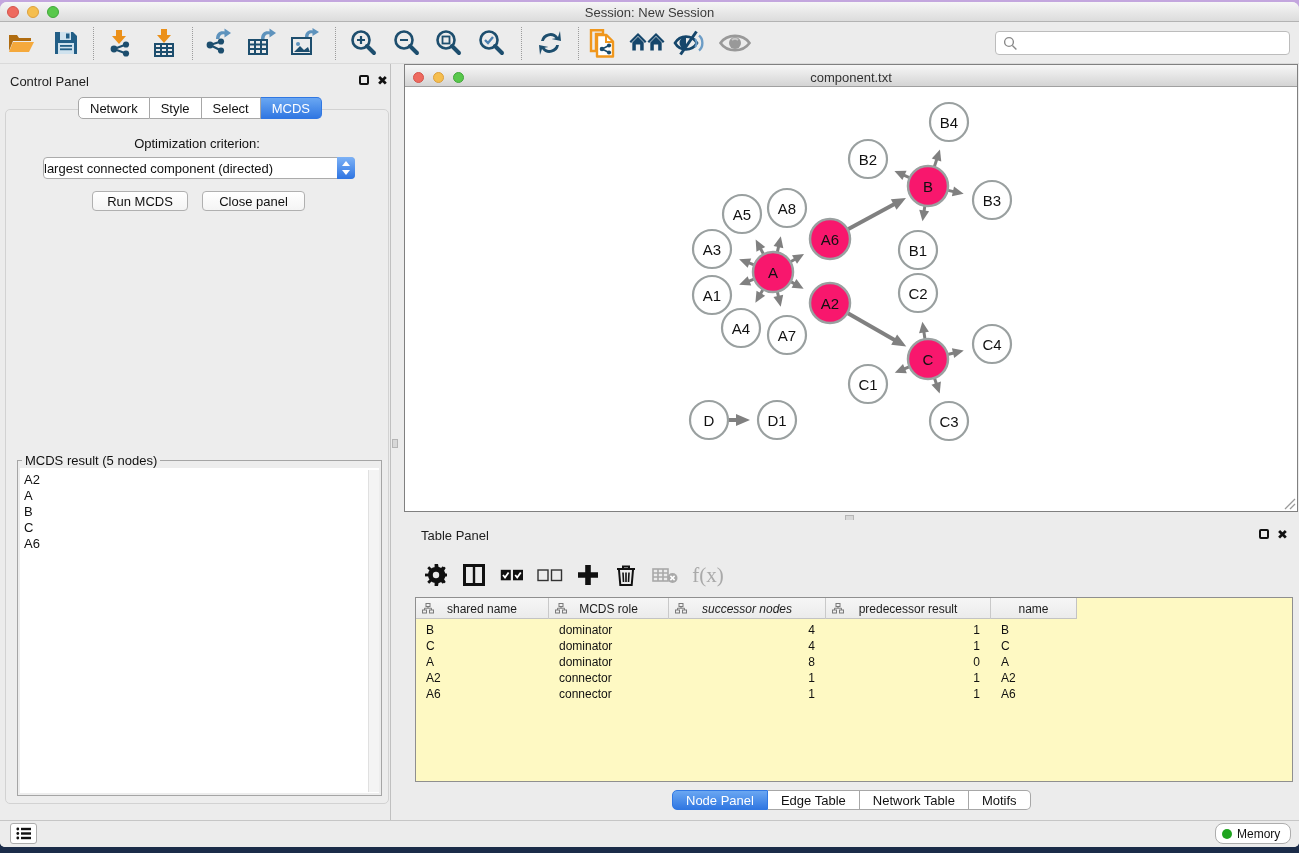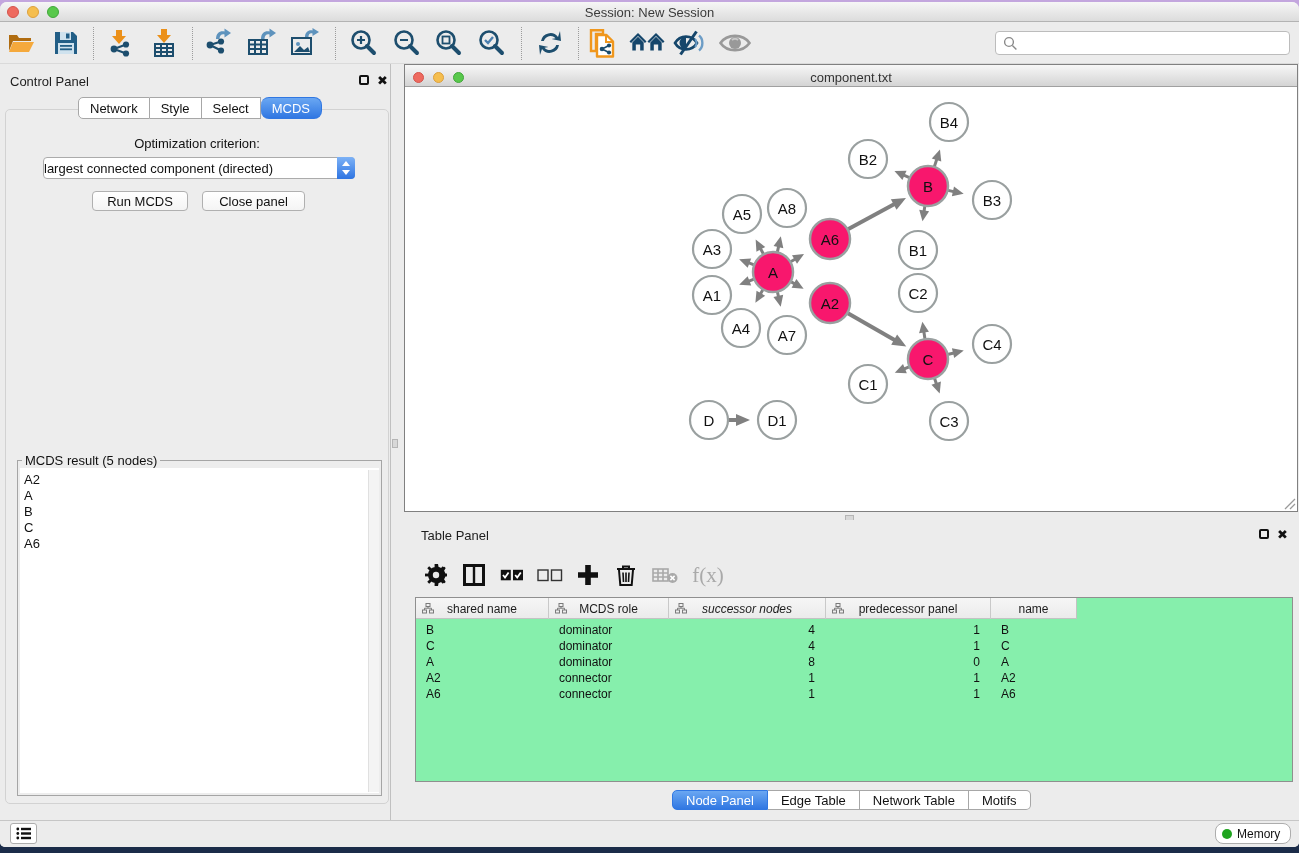--- a/index.html
+++ b/index.html
@@ -33,21 +33,21 @@
   .cpanel { position:absolute; left:0; top:62px; width:391px; height:758px; background:#ececec;
       border-right:1px solid #c0c0c0; }
   .paneltitle { position:absolute; font-size:13px; color:#1e1e1e; }
   .float-ico { position:absolute; width:10px; height:10px; border:2px solid #111; border-radius:2px; background:transparent; }
   .close-ico { position:absolute; font-size:13px; font-weight:bold; color:#111; line-height:10px; }
   .cp-tabs { position:absolute; top:33px; left:78px; height:22px; display:flex; z-index:3; }
   .cp-tab { font-size:13px; color:#111; background:#fff; border:1px solid #a7a7a7; border-left:none;
       padding:0 11px; display:flex; align-items:center; justify-content:center; }
   .cp-tab:first-child { border-left:1px solid #a7a7a7; border-radius:5px 0 0 5px; }
   .cp-tab:last-child { border-radius:0 5px 5px 0; }
-  .cp-tab.sel { background:linear-gradient(#6aa7f2,#3077e2); border-color:#3077e2; color:#fff;border-radius:8px; }
+  .cp-tab.sel { background:linear-gradient(#6aa7f2,#3077e2); border-color:#3077e2; color:#fff; }
   .cp-content { position:absolute; left:5px; top:45px; width:384px; height:695px;
       background:#ededed; border:1px solid #d2d2d2; border-radius:5px; }
   .opt-label { position:absolute; top:26px; width:100%; text-align:center; font-size:13px; color:#111; }
   .dropdown { position:absolute; left:37px; top:47px; width:312px; height:22px; background:#fff;
       border:1px solid #ababab; border-radius:4px; display:flex; align-items:center; }
   .dropdown .dd-text { flex:1; font-size:13px; color:#111; white-space:nowrap; }
   .dd-stepper { width:18px; height:22px; margin:-1px -1px 0 0; border-radius:0 4px 4px 0;
       background:linear-gradient(#7db2f6,#2e74e2); position:relative; }
   .dd-stepper svg { position:absolute; left:3px; top:3px; }
   .btn { position:absolute; height:20px; background:linear-gradient(#ffffff,#f4f4f4); border:1px solid #b0b0b0;
@@ -73,21 +73,21 @@
   .canvas { position:absolute; left:0; top:23px; width:892px; height:423px; background:#fff; overflow:hidden; }
   .grip { position:absolute; right:1px; bottom:1px; width:13px; height:13px; }
 
   .splitter-h { position:absolute; left:845px; top:513px; width:9px; height:6px; background:#d8d8d8; border:1px solid #b5b5b5; }
   .splitter-v { position:absolute; left:392px; top:437px; width:6px; height:9px; background:#d8d8d8; border:1px solid #b5b5b5; }
 
   
   .tpanel { position:absolute; left:392px; top:518px; width:907px; height:302px; background:#ececec; }
   .tp-toolbar { position:absolute; left:25px; top:36px; height:38px; display:flex; align-items:center; }
   .tp-toolbar .tpi { margin-right:0; display:flex; align-items:center; justify-content:center; }
-  .tablebox { position:absolute; left:23px; top:77px; width:878px; height:185px; background:#86efac; border:1px solid #8f8f8f; }
+  .tablebox { position:absolute; left:23px; top:77px; width:878px; height:185px; background:#fef9c3; border:1px solid #8f8f8f; }
   .thead { position:absolute; left:0; top:0; height:21px; background:linear-gradient(#f6f6f6,#ebebeb);
       border-bottom:1px solid #c3c3c3; border-right:1px solid #c3c3c3; display:flex; }
   .th { position:relative; height:21px; display:flex; align-items:center; justify-content:center;
       font-size:12px; color:#1c1c1c; border-right:1px solid #c9c9c9; }
   .th:last-child { border-right:none; }
   .th svg { position:absolute; left:6px; top:5px; }
   .trow { position:absolute; left:0; height:16px; width:100%; }
   .td { position:absolute; font-size:12px; color:#111; height:16px; line-height:16px; }
   .tp-tabs { position:absolute; top:270px; left:280px; height:20px; display:flex; }
   .tp-tab { font-size:13px; color:#111; background:#fff; border:1px solid #a7a7a7; border-left:none;
@@ -500,21 +500,21 @@
             </svg>
             <span>successor nodes</span>
           </div>
           <div class="th" style="width: 165px;">
             <svg width="12" height="11" viewBox="0 0 12 11">
               <rect x="4" y="0.5" width="4" height="3" fill="none" stroke="#7a7a7a" stroke-width="1"></rect>
               <rect x="0.5" y="7" width="4" height="3" fill="none" stroke="#7a7a7a" stroke-width="1"></rect>
               <rect x="7.5" y="7" width="4" height="3" fill="none" stroke="#7a7a7a" stroke-width="1"></rect>
               <path d="M6 3.5 L6 5.2 M2.5 7 L2.5 5.2 L9.5 5.2 L9.5 7" fill="none" stroke="#7a7a7a" stroke-width="1"></path>
             </svg>
-            <span>predecessor panel</span>
+            <span>predecessor result</span>
           </div>
           <div class="th" style="width: 85px;">
             <span>name</span>
           </div>
         </div>
       <div id="tbody">
           <div class="trow" style="top: 24px;">
             <div class="td" style="left: 10px;">B</div>
             <div class="td" style="left: 143px;">dominator</div>
             <div class="td" style="left: 253px; width: 146px; text-align: right;">4</div>

